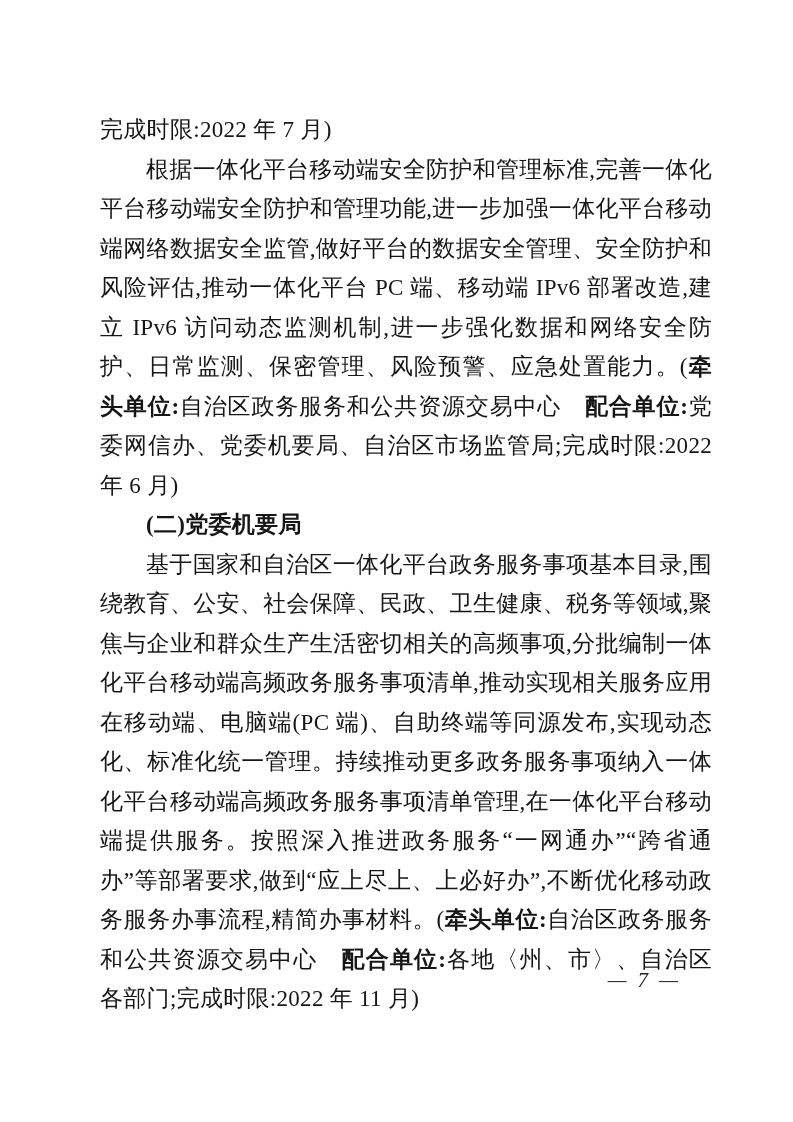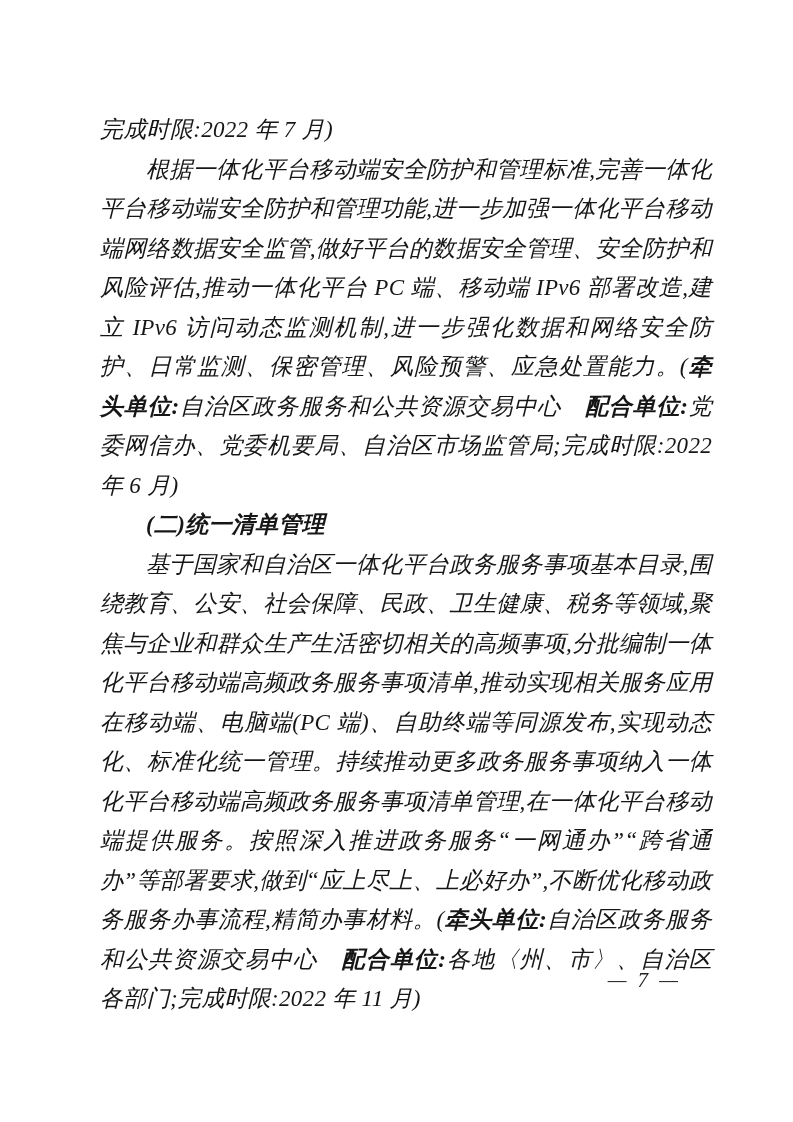--- a/index.html
+++ b/index.html
@@ -24,21 +24,20 @@
     width: 612px;
     font-size: 23px;
     line-height: 39.5px;
     text-align: justify;
     text-justify: inter-ideograph;
     letter-spacing: 0.3px;
   }
   p.block {
     margin: 0;
     padding: 0;
-    font-style: italic;
   }
   p.paragraph, p.subheading, p.heading {
     text-indent: 2em;
   }
   p.continuation {
     text-indent: 0;
   }
   .bold {
     font-weight: 700;
   }
@@ -52,17 +51,17 @@
     font-style: italic;
   }
 </style>
 </head>
 <body>
 
 <div class="page">
   <main class="text-block">
       <p class="block continuation"><span>完成时限:2022 年 7 月)</span></p>
       <p class="block paragraph"><span>根据一体化平台移动端安全防护和管理标准,完善一体化平台移动端安全防护和管理功能,进一步加强一体化平台移动端网络数据安全监管,做好平台的数据安全管理、安全防护和风险评估,推动一体化平台 PC 端、移动端 IPv6 部署改造,建立 IPv6 访问动态监测机制,进一步强化数据和网络安全防护、日常监测、保密管理、风险预警、应急处置能力。(</span><span class="bold">牵头单位:</span><span>自治区政务服务和公共资源交易中心　</span><span class="bold">配合单位:</span><span>党委网信办、党委机要局、自治区市场监管局;完成时限:2022 年 6 月)</span></p>
-      <p class="block heading"><span class="bold">(二)统一清单管理</span></p>
+      <p class="block heading"><span class="bold">(二)党委机要局</span></p>
       <p class="block paragraph"><span>基于国家和自治区一体化平台政务服务事项基本目录,围绕教育、公安、社会保障、民政、卫生健康、税务等领域,聚焦与企业和群众生产生活密切相关的高频事项,分批编制一体化平台移动端高频政务服务事项清单,推动实现相关服务应用在移动端、电脑端(PC 端)、自助终端等同源发布,实现动态化、标准化统一管理。持续推动更多政务服务事项纳入一体化平台移动端高频政务服务事项清单管理,在一体化平台移动端提供服务。按照深入推进政务服务“一网通办”“跨省通办”等部署要求,做到“应上尽上、上必好办”,不断优化移动政务服务办事流程,精简办事材料。(</span><span class="bold">牵头单位:</span><span>自治区政务服务和公共资源交易中心　</span><span class="bold">配合单位:</span><span>各地〈州、市〉、自治区各部门;完成时限:2022 年 11 月)</span></p>
     </main>
   <div class="page-footer">— 7 —</div>
 </div>
 
 </body></html>

